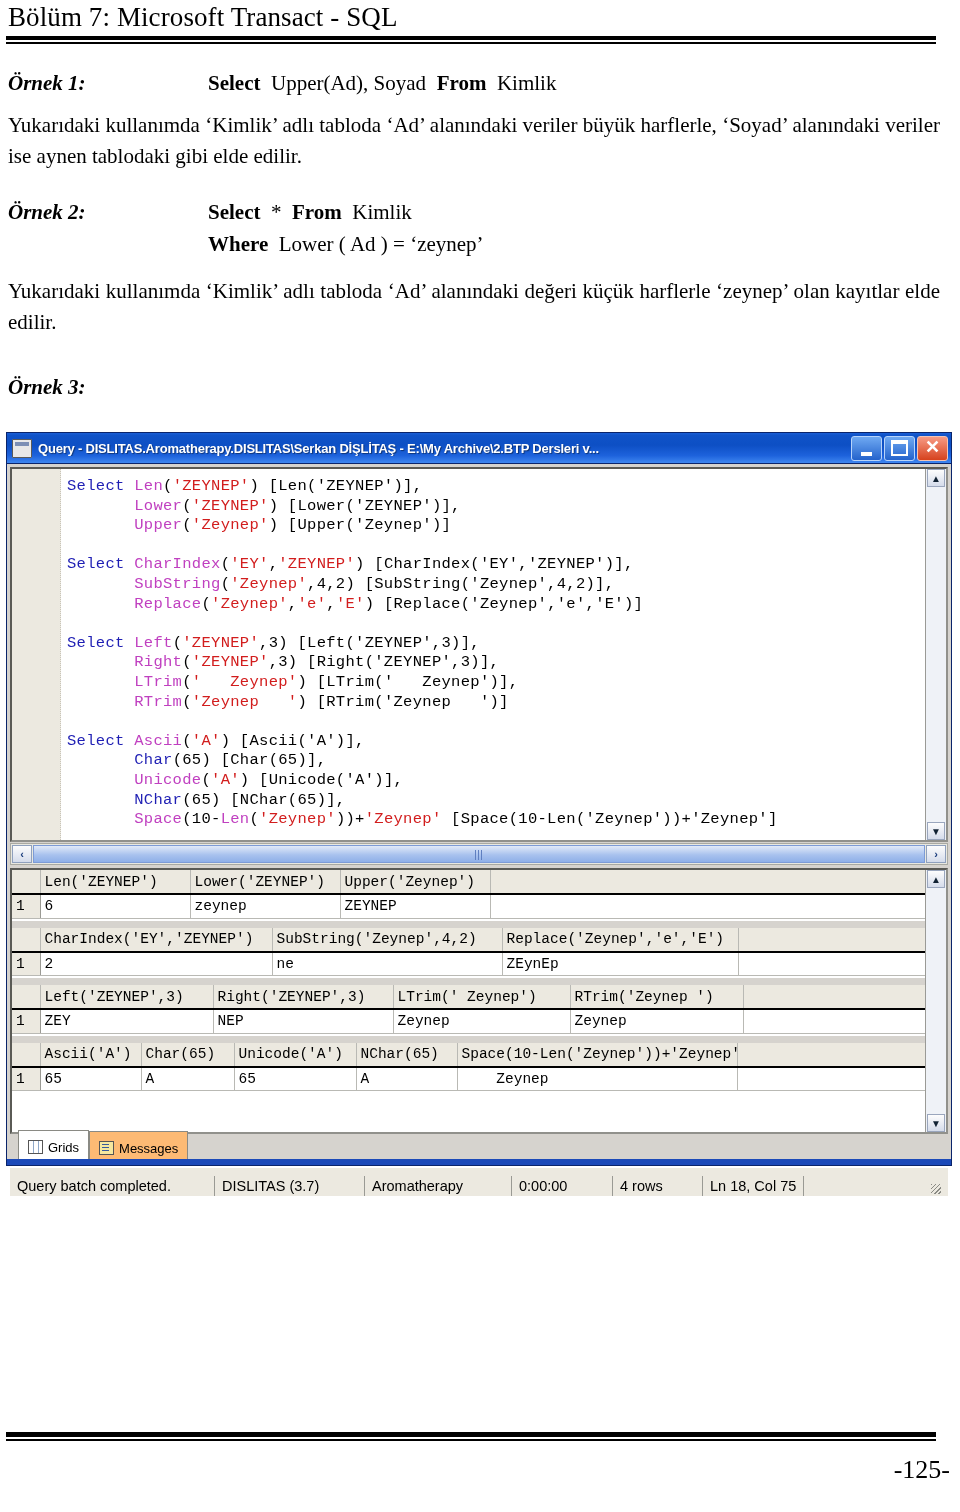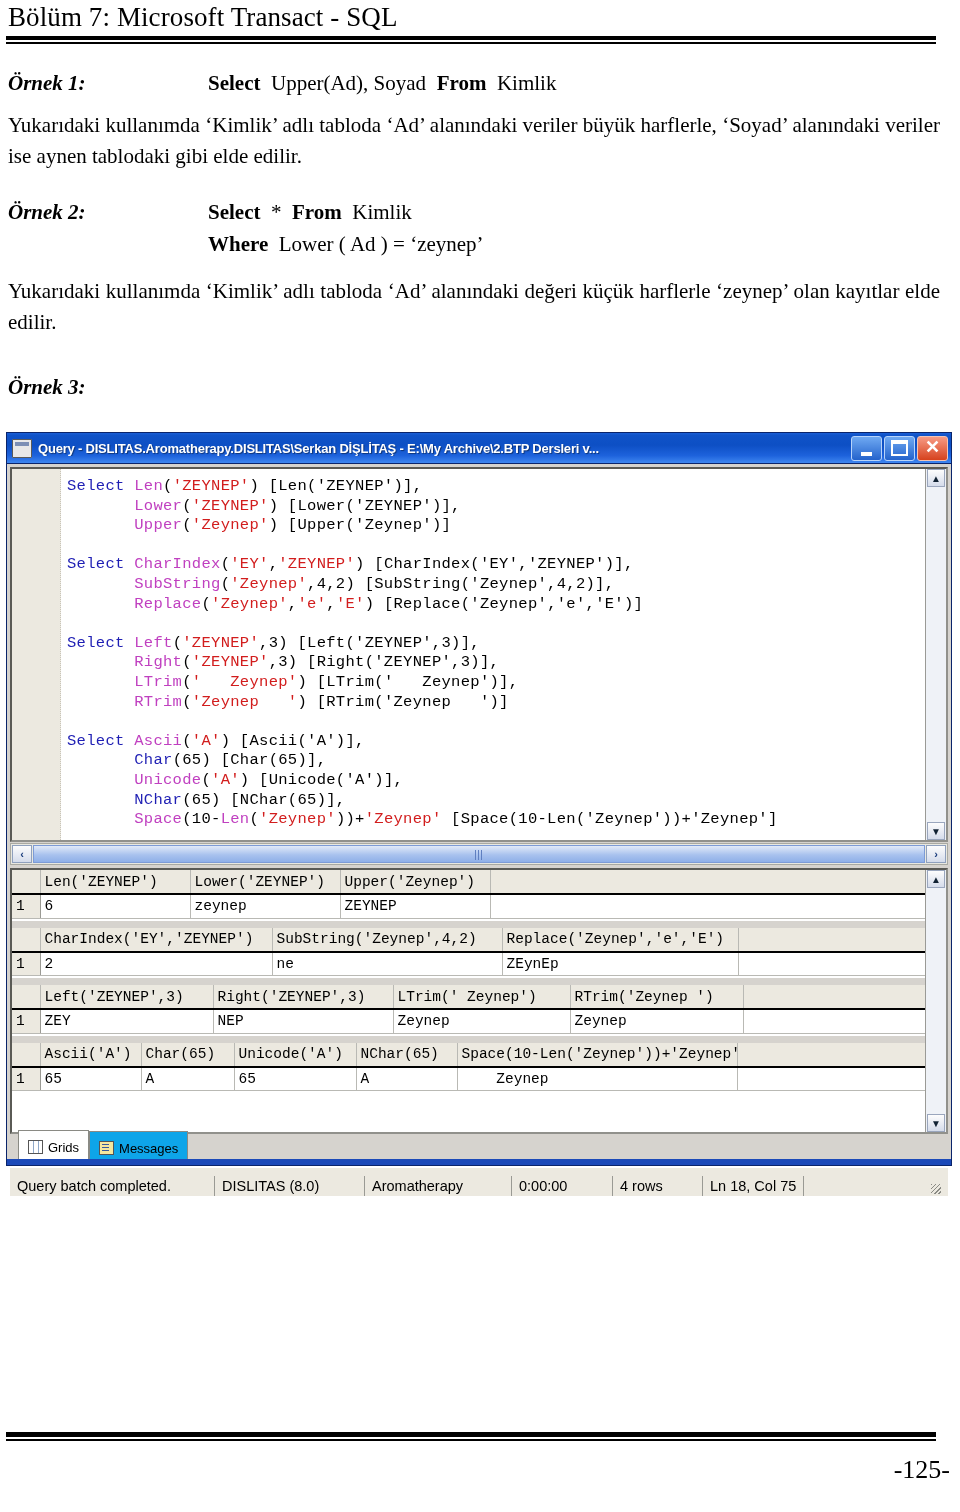--- a/index.html
+++ b/index.html
@@ -234,21 +234,21 @@
   }
   .tab{
     display:flex;align-items:center;gap:5px;
     height:26px;padding:16px 9px;
     font-family:"Liberation Sans",sans-serif;font-size:13px;
     border:1px solid #8a8a84;border-bottom:none;
     box-sizing:border-box;
     position:relative;
   }
   .tab.active{background:#fff;height:28px;border-bottom:1px solid #fff;}
-  .tab.inactive{background:#0ea5e9;margin-bottom:0px;}
+  .tab.inactive{background:#fdba74;margin-bottom:0px;}
   .tab-ico{width:15px;height:14px;border:1px solid #555;box-sizing:border-box;}
   .ico-grid{background:
      repeating-linear-gradient(90deg,#fff 0 4px,#8fa8c8 4px 5px),
      repeating-linear-gradient(180deg,#fff 0 4px,#8fa8c8 4px 5px);
      background-color:#fff;}
   .ico-msg{background:#f5e79e;position:relative;}
   .ico-msg:after{
     content:"";position:absolute;left:2px;top:2px;width:7px;height:9px;
     background:repeating-linear-gradient(180deg,#3a5a9a 0 1px,transparent 1px 3px);
   }
@@ -488,21 +488,21 @@
           <span>Grids</span>
         </div>
         <div class="tab inactive">
           <span class="tab-ico ico-msg"></span>
           <span>Messages</span>
         </div>
       </div>
 
       <div class="statusbar">
         <div class="st-cell" style="width:190px;">Query batch completed.</div>
-        <div class="st-cell" style="width:135px;">DISLITAS (8.0)</div>
+        <div class="st-cell" style="width:135px;">DISLITAS (3.7)</div>
         <div class="st-cell" style="width:132px;">Aromatherapy</div>
         <div class="st-cell" style="width:86px;">0:00:00</div>
         <div class="st-cell" style="width:75px;">4 rows</div>
         <div class="st-cell">Ln 18, Col 75</div>
         <div class="st-cell st-grip">
             <i></i>
           </div>
       </div>
 
     </div>

